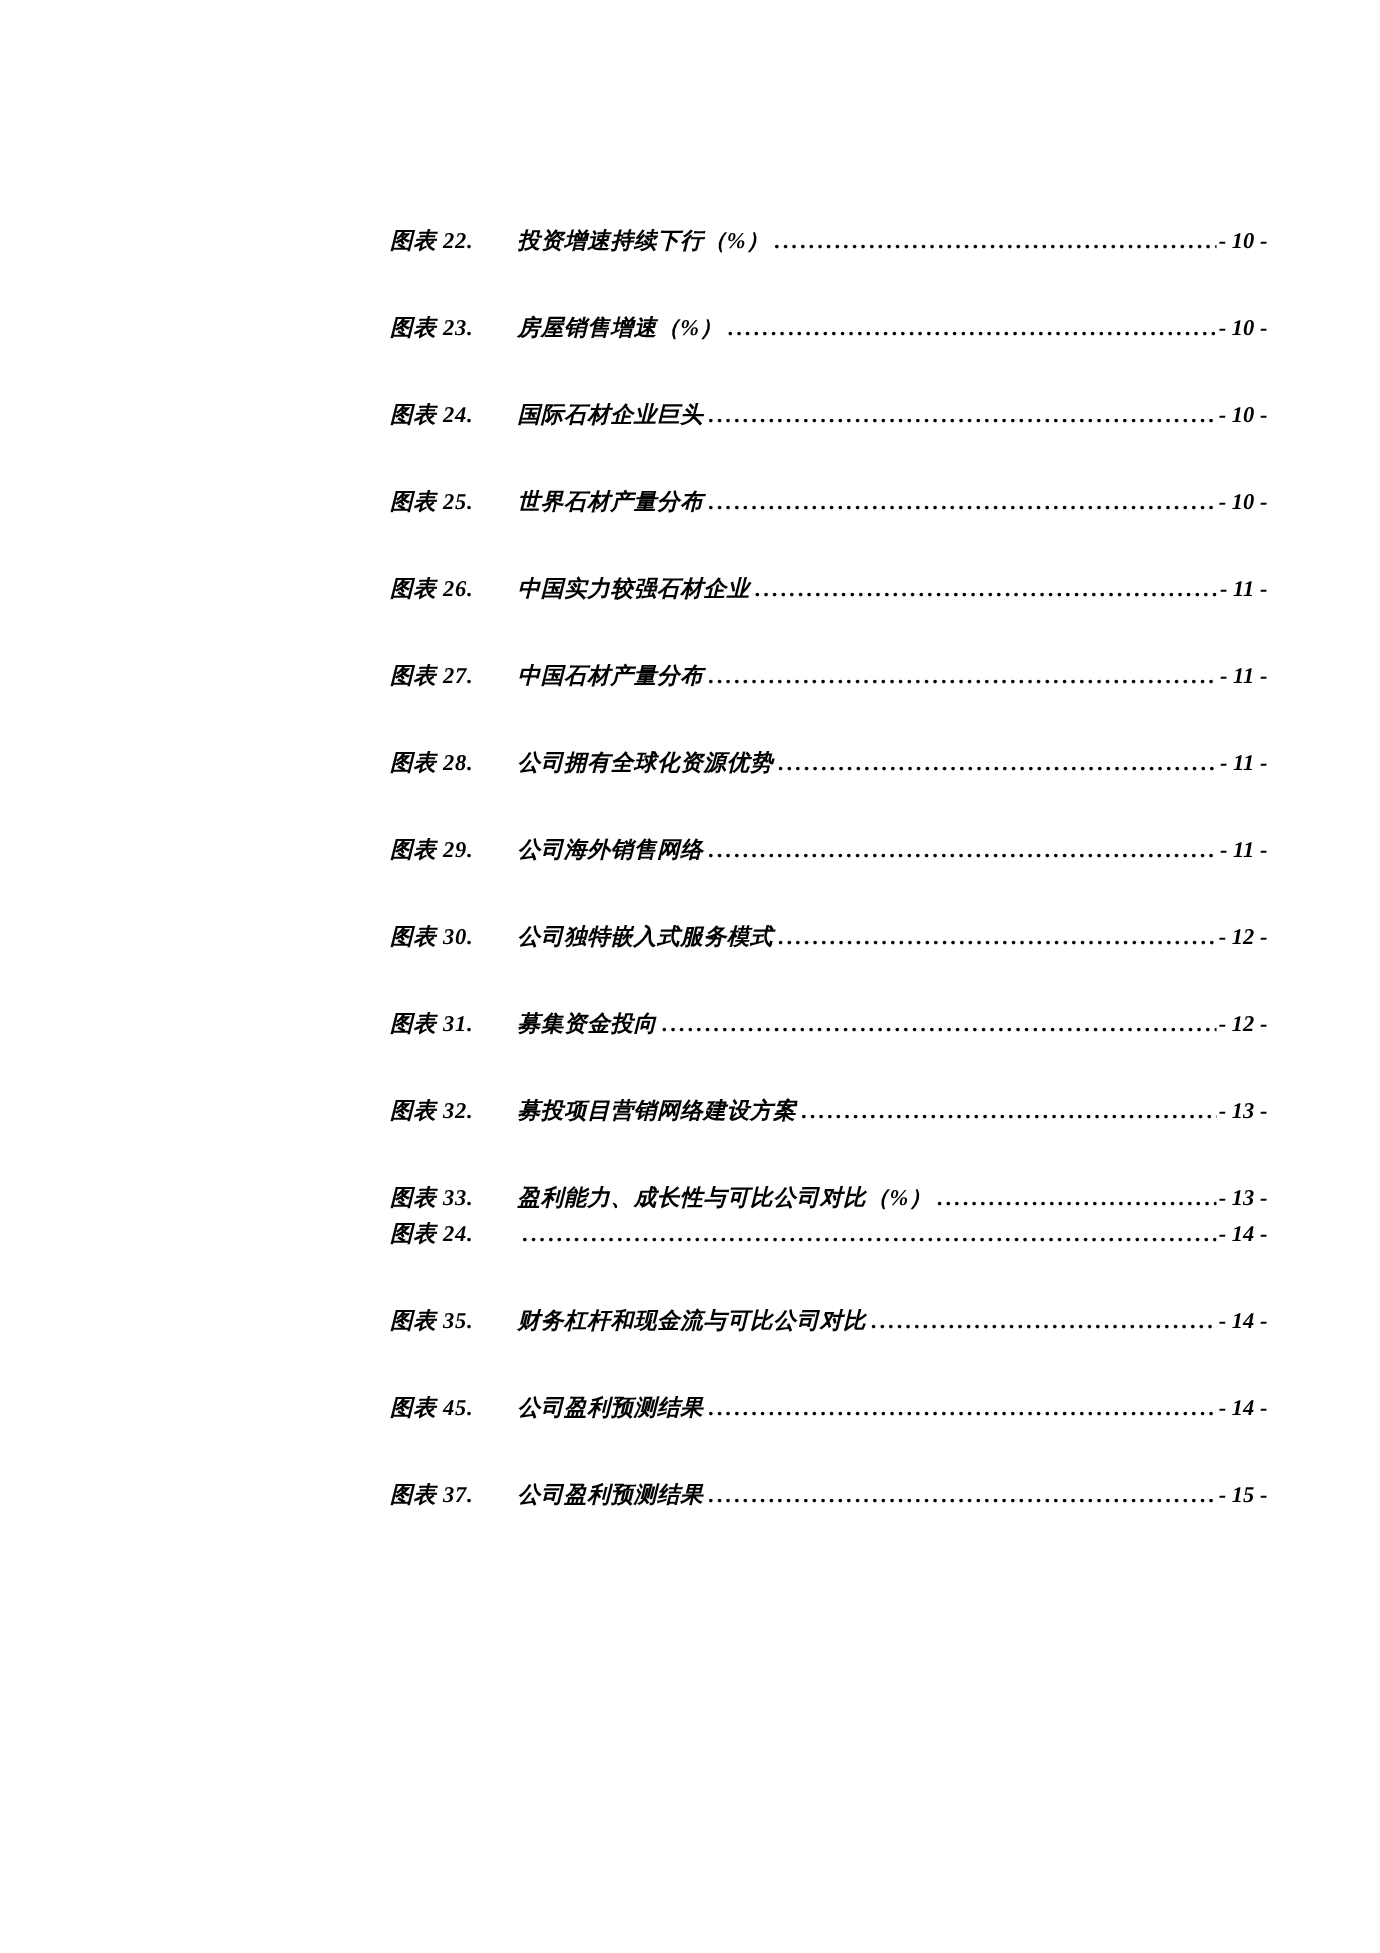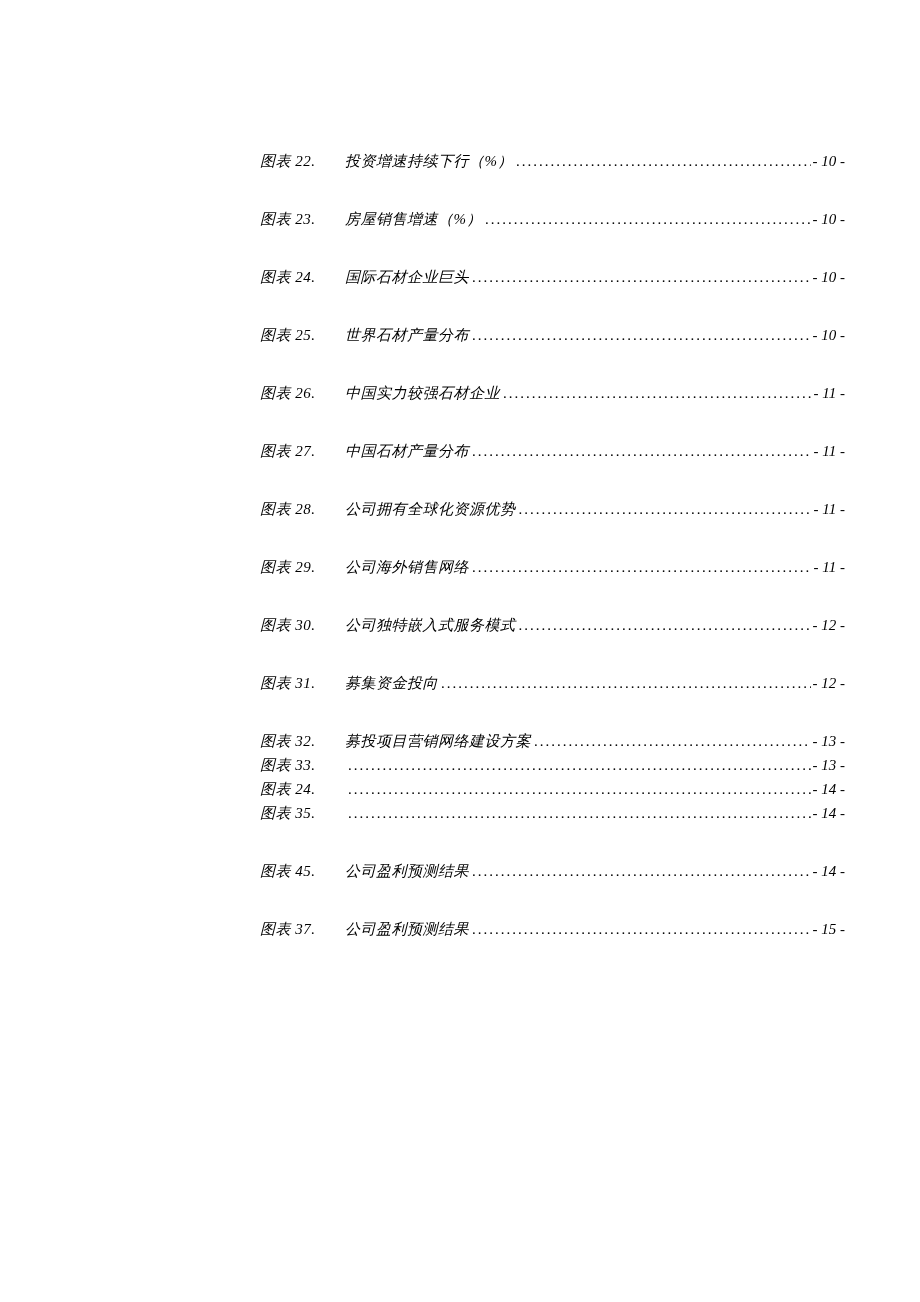--- a/index.html
+++ b/index.html
@@ -21,20 +21,21 @@
       position: absolute;
       top: 115px;
       left: 260px;
       width: 585px;
     }
     .toc-entry {
       display: flex;
       align-items: baseline;
       line-height: 24px;
       white-space: nowrap;
+      font-weight: bold;
     }
     .toc-label {
       flex-shrink: 0;
       width: 85px;
       letter-spacing: 0.5px;
     }
     .toc-title {
       flex-shrink: 0;
       letter-spacing: 0.5px;
       margin-top: 34px;
@@ -118,30 +119,32 @@
       <span class="toc-page">- 12 -</span>
     </div>
     <div class="toc-entry">
       <span class="toc-label">图表 32.</span>
       <span class="toc-title">募投项目营销网络建设方案</span>
       <span class="toc-dots">........................................................................................................................................................................................................</span>
       <span class="toc-page">- 13 -</span>
     </div>
     <div class="toc-entry">
       <span class="toc-label">图表 33.</span>
+      <span class="toc-title">盈利能力、成长性与可比公司对比（%）</span>
       <span class="toc-dots">........................................................................................................................................................................................................</span>
       <span class="toc-page">- 13 -</span>
     </div>
     <div class="toc-entry">
       <span class="toc-label">图表 24.</span>
       <span class="toc-dots">........................................................................................................................................................................................................</span>
       <span class="toc-page">- 14 -</span>
     </div>
     <div class="toc-entry">
       <span class="toc-label">图表 35.</span>
+      <span class="toc-title">财务杠杆和现金流与可比公司对比</span>
       <span class="toc-dots">........................................................................................................................................................................................................</span>
       <span class="toc-page">- 14 -</span>
     </div>
     <div class="toc-entry">
       <span class="toc-label">图表 45.</span>
       <span class="toc-title">公司盈利预测结果</span>
       <span class="toc-dots">........................................................................................................................................................................................................</span>
       <span class="toc-page">- 14 -</span>
     </div>
     <div class="toc-entry">

